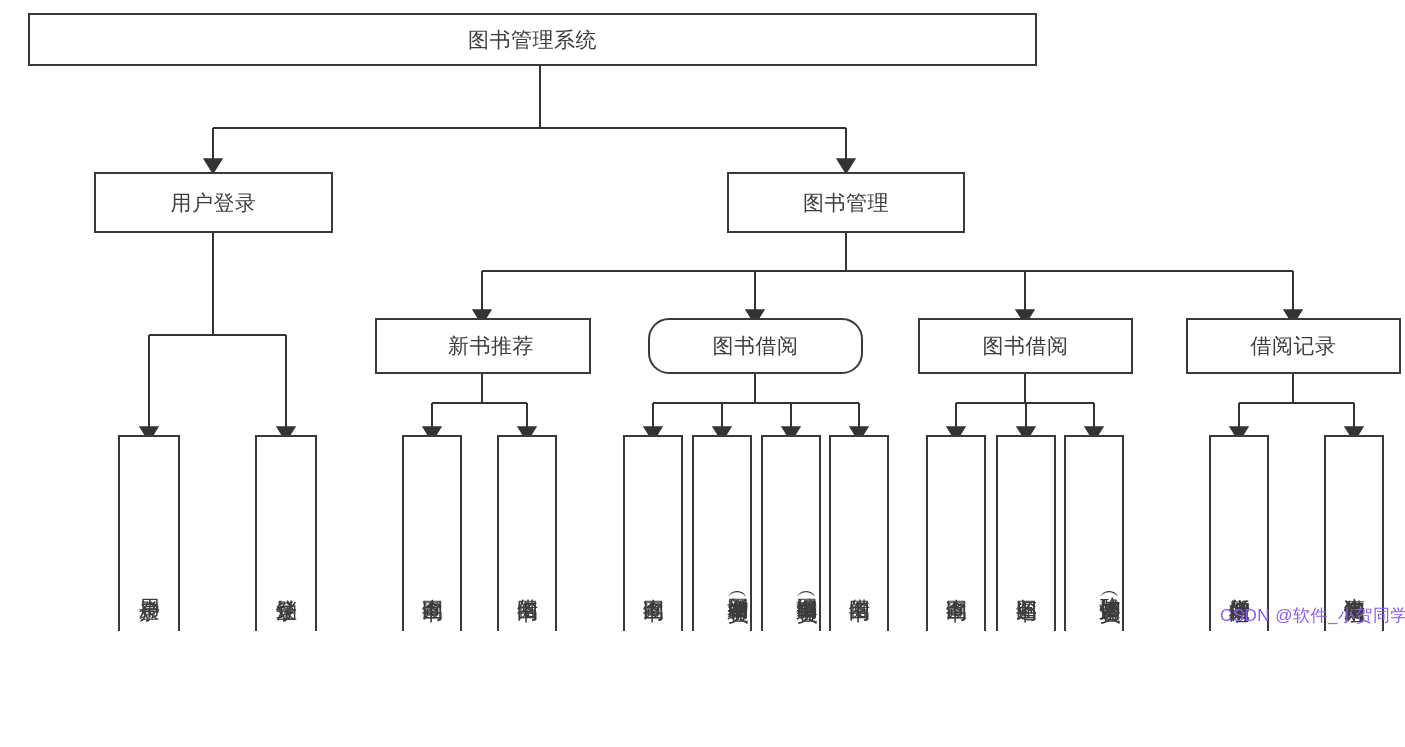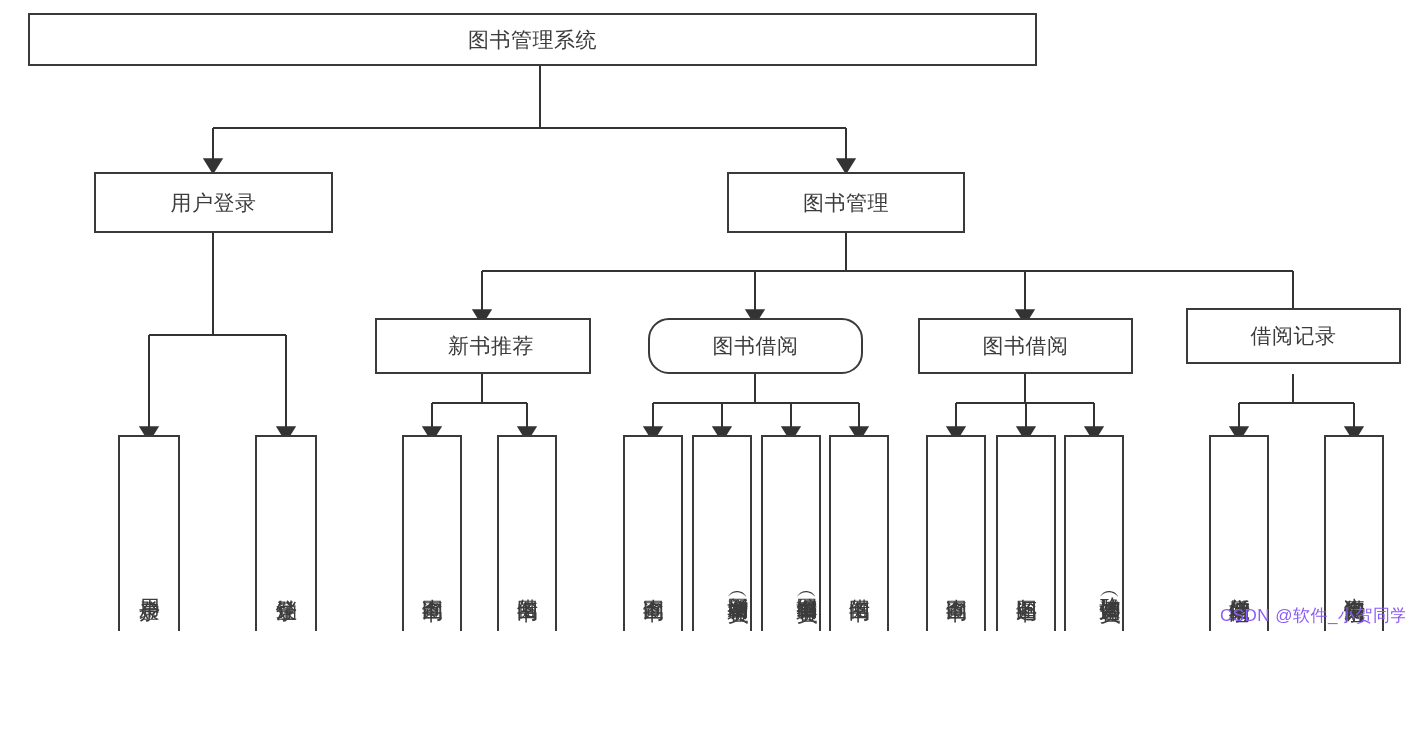--- a/index.html
+++ b/index.html
@@ -142,21 +142,21 @@
 
   <div class="node horiz" style="left:360px; top:318px; width:216px; height:56px;padding-left:16px;">
     <span class="node-label">新书推荐</span>
   </div>
   <div class="node horiz" style="left:633px; top:318px; width:215px; height:56px;border-radius:21px;">
     <span class="node-label">图书借阅</span>
   </div>
   <div class="node horiz" style="left:903px; top:318px; width:215px; height:56px;">
     <span class="node-label">图书借阅</span>
   </div>
-  <div class="node horiz" style="left:1171px; top:308px; width:215px; height:56px;text-align:center;">
+  <div class="node horiz" style="left:1171px; top:318px; width:215px; height:56px;text-align:center;">
     <span class="node-label">借阅记录</span>
   </div>
 
   <div class="node vert align-center" style="left:103px; top:435px; width:62px; height:298px;">
     <span class="node-label">用户登录</span>
   </div>
   <div class="node vert align-center" style="left:240px; top:435px; width:62px; height:298px;">
     <span class="node-label">注销登录</span>
   </div>
 

